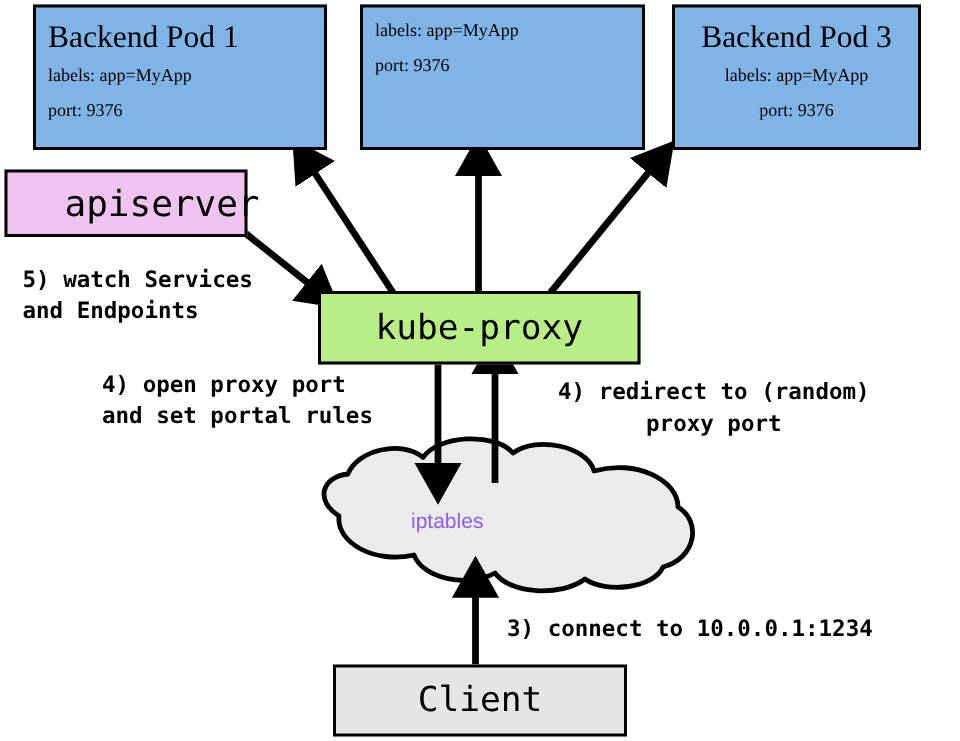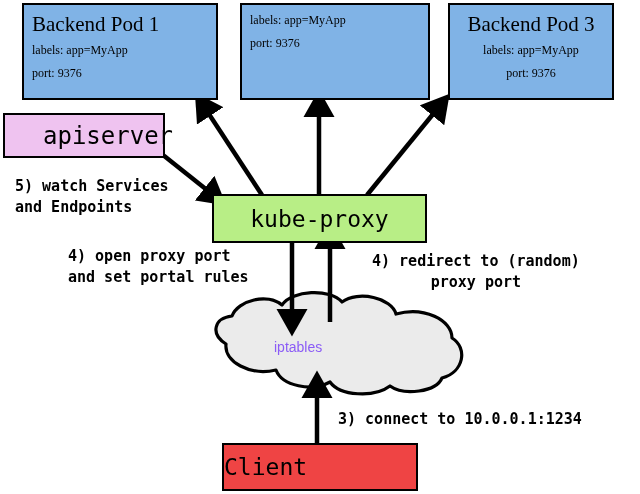--- a/index.html
+++ b/index.html
@@ -57,23 +57,24 @@
   }
   .kubeproxy {
     background: #B8EE86;
     display: flex;
     align-items: center;
     justify-content: center;
     font-size: 23px;
     text-align: right;
   }
   .client {
-    background: #ef4444;
+    background: #e5e5e5;
     display: flex;
     align-items: center;
+    justify-content: center;
     font-size: 23px;
   }
   .cloud-label {
     position: absolute;
     z-index: 3;
     font-size: 14px;
     color: #8b5cf6;
     white-space: nowrap;
     font-family: Liberation Sans, sans-serif;
   }

